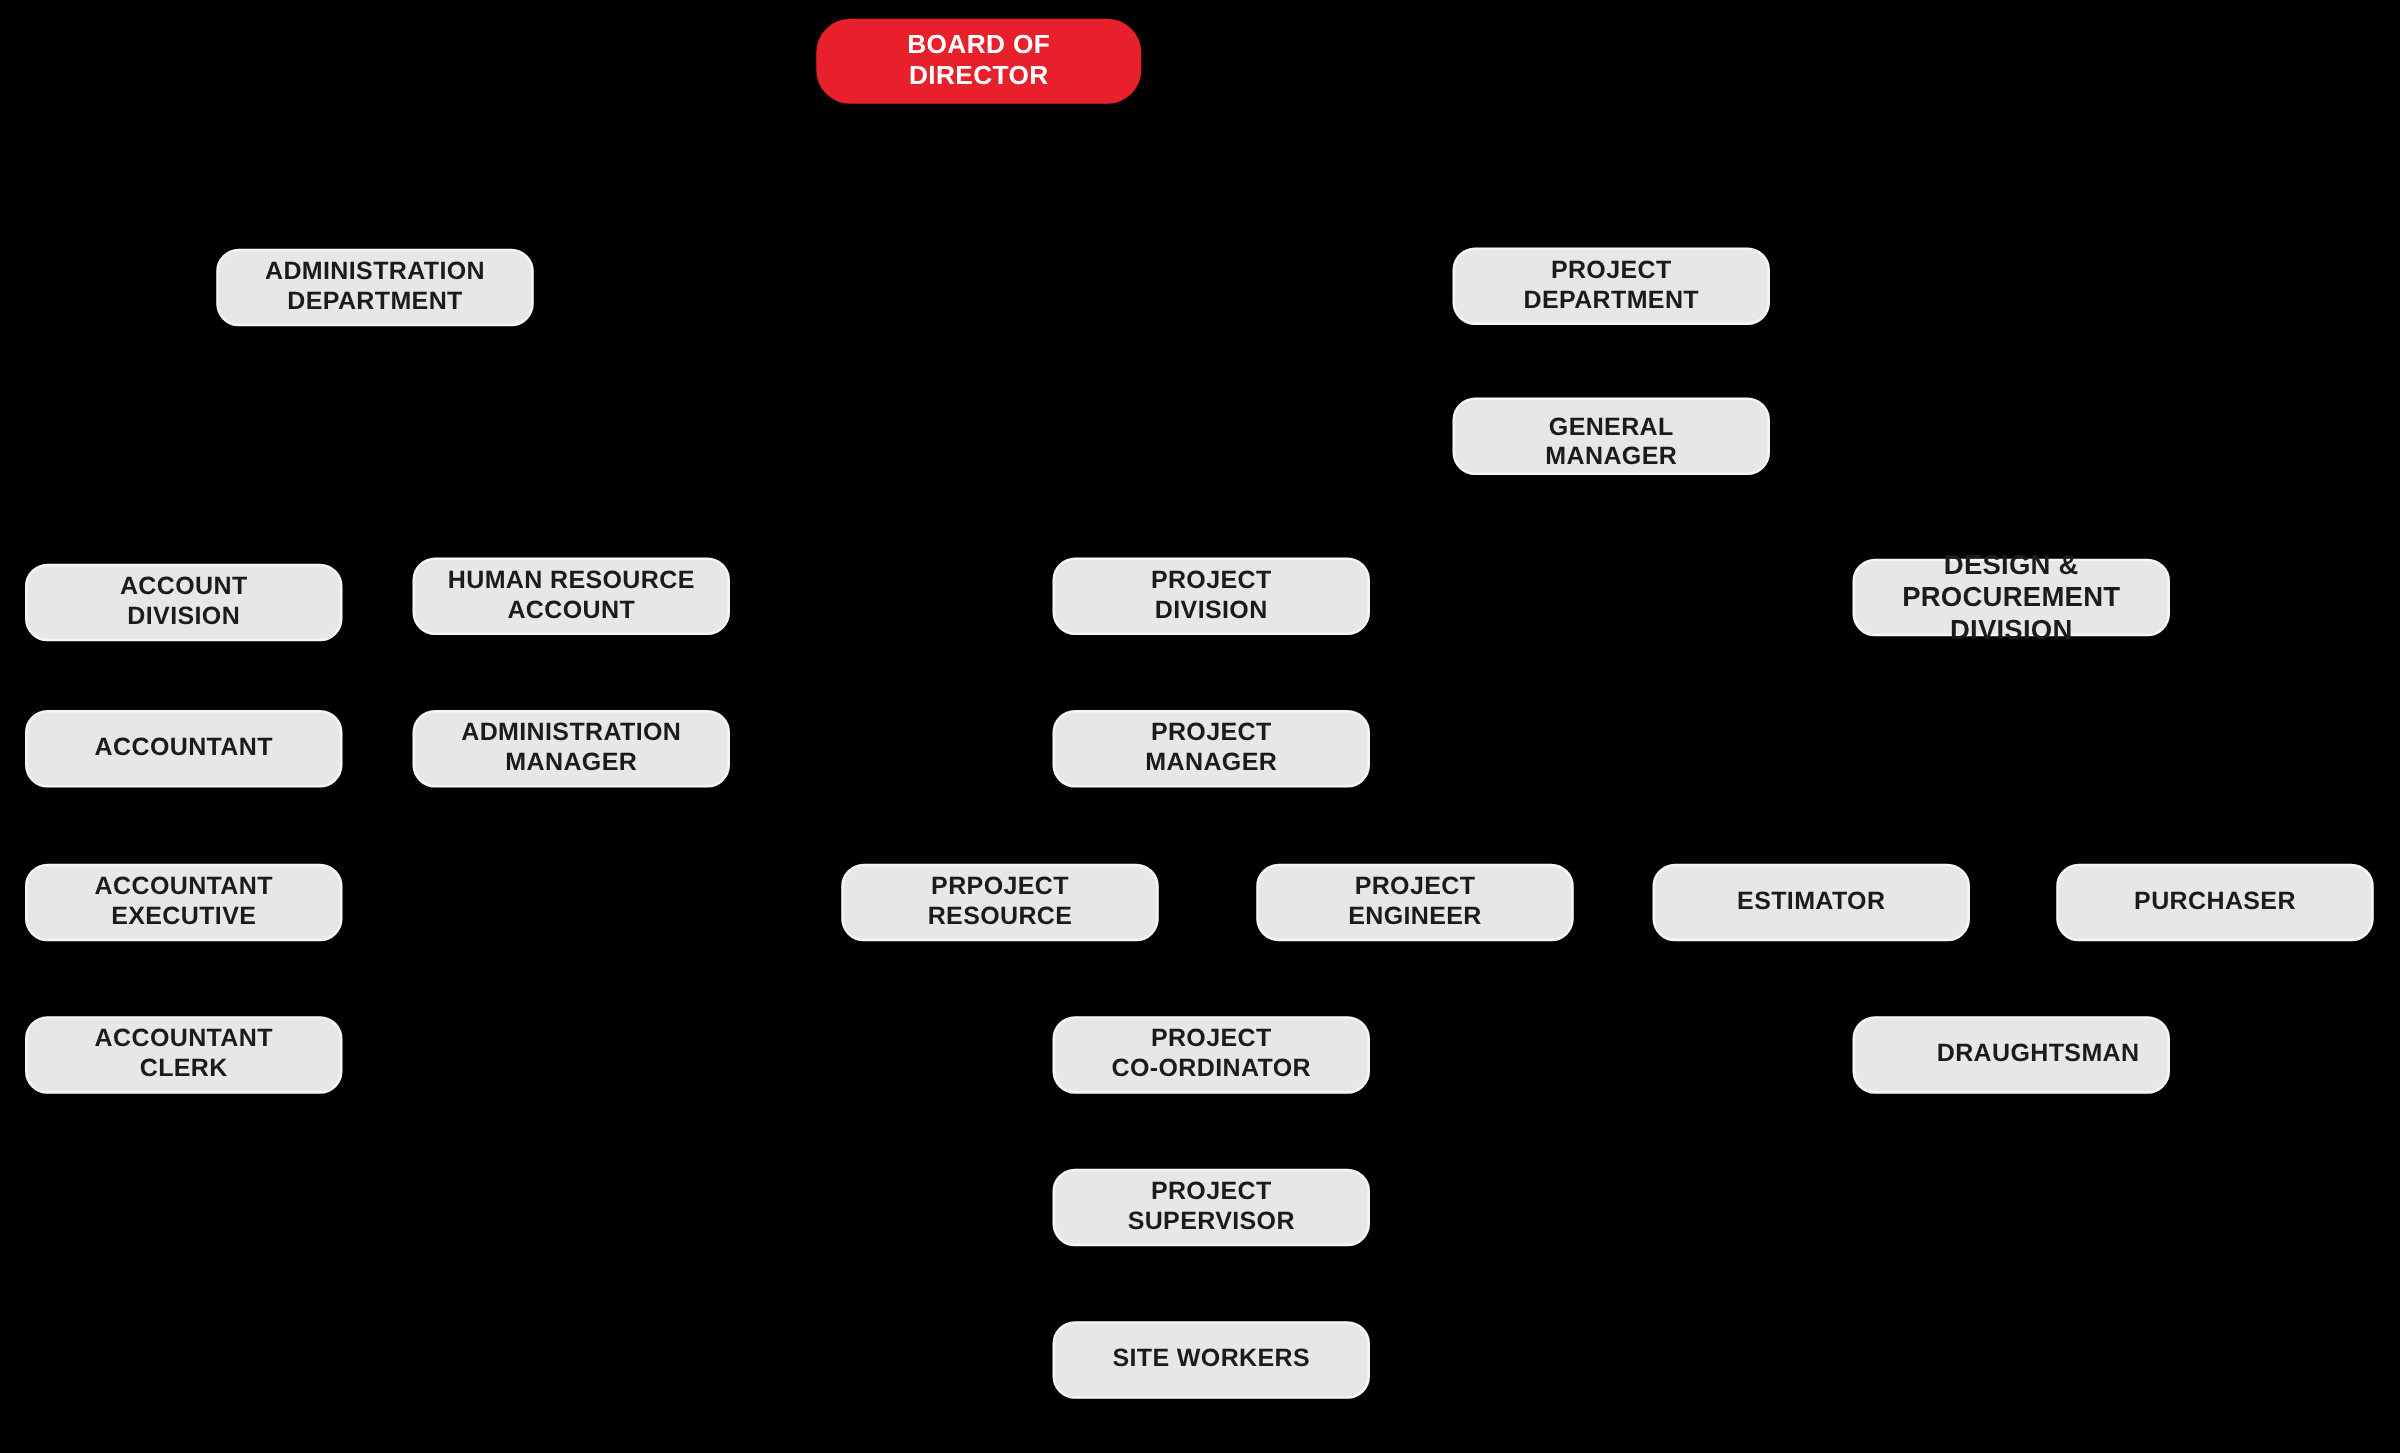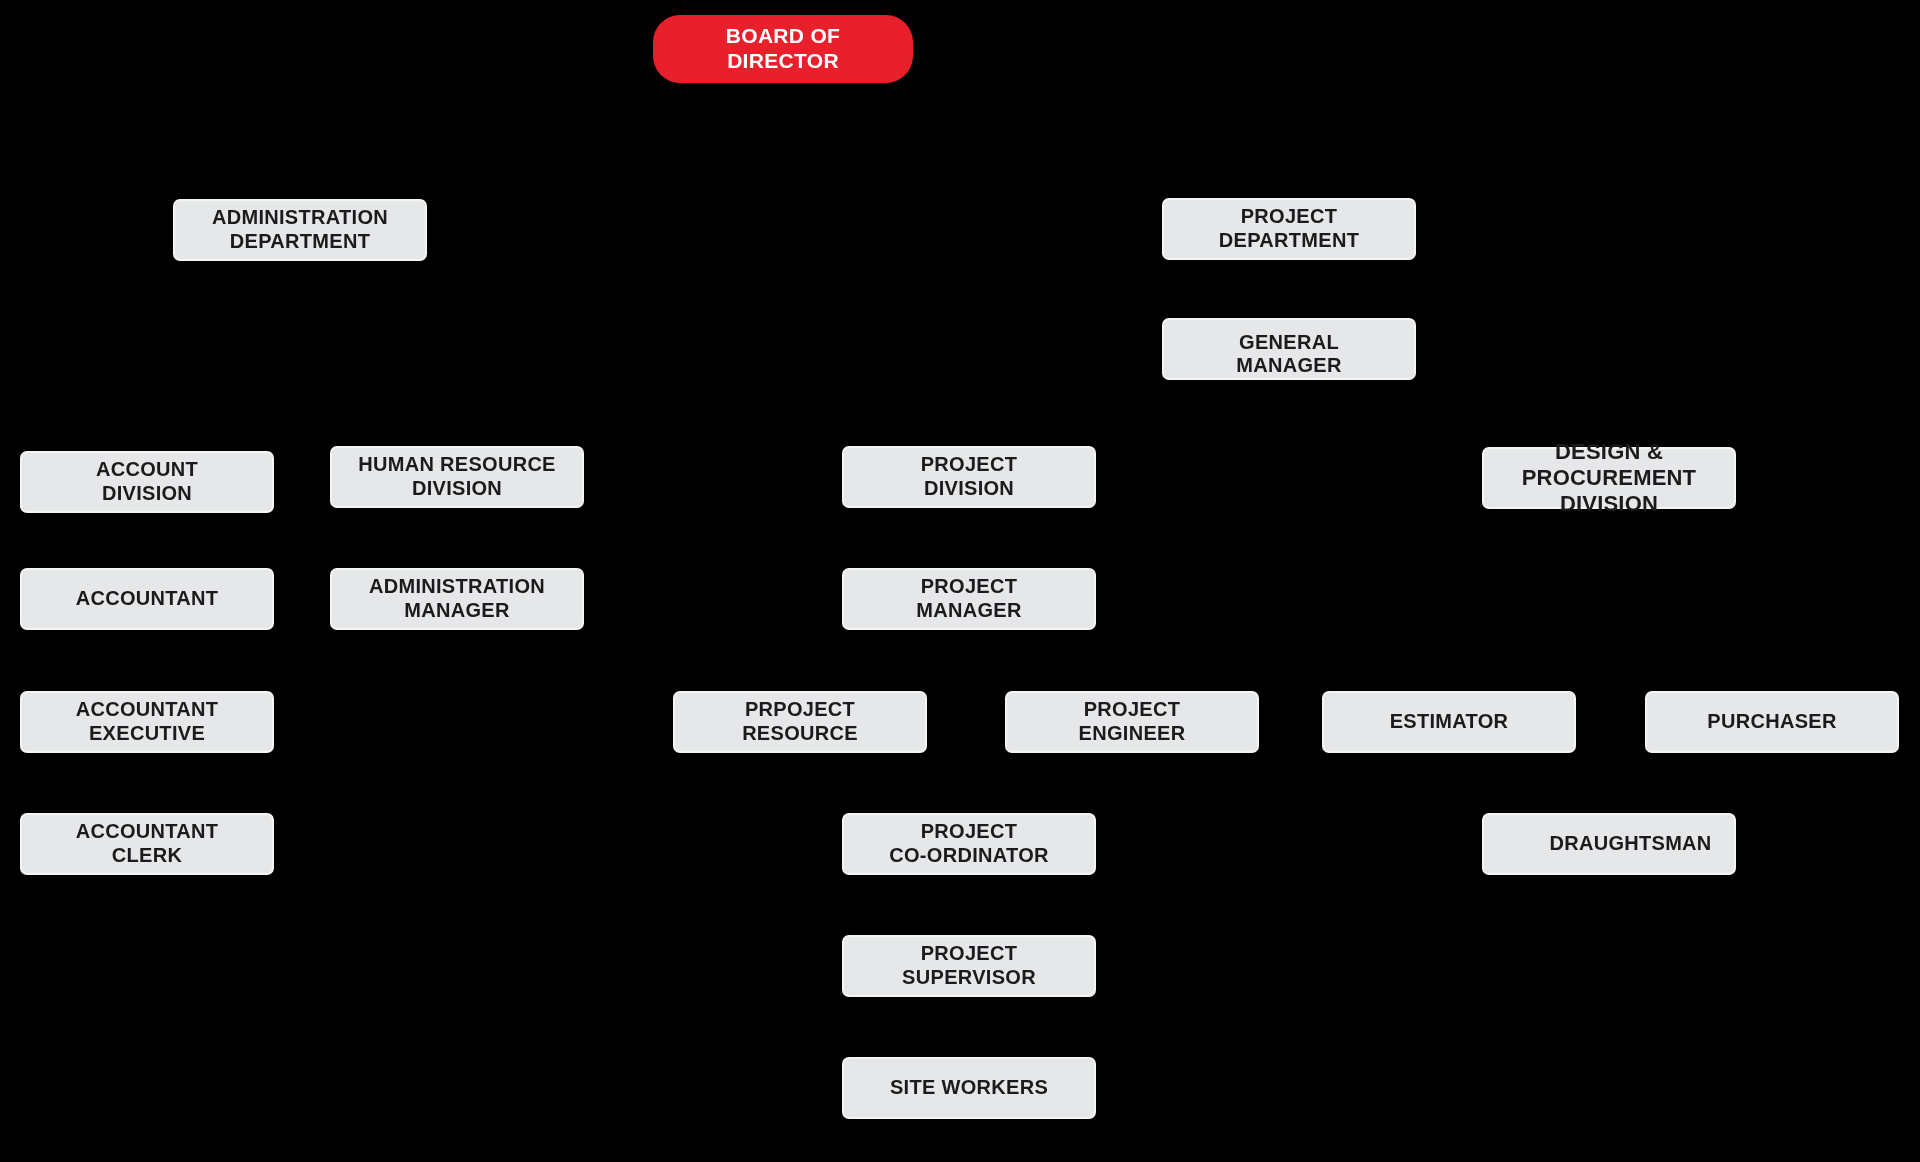--- a/index.html
+++ b/index.html
@@ -18,21 +18,21 @@
     font-family:"Liberation Sans", sans-serif;
     position:relative;
   }
   .stage{position:absolute;left:0;top:0;width:1920px;height:1018px;}
   .node{
     position:absolute;
     width:254px;
     height:62px;
     background:var(--node-fill);
     border:2px solid var(--node-border);
-    border-radius:7px;
+    border-radius:18px;
     display:flex;
     align-items:center;
     justify-content:center;
   }
   .node .label{
     display:block;
     text-align:center;
     white-space:pre-line;
     font-weight:bold;
     font-size:20px;
@@ -100,21 +100,21 @@
 MANAGER</span>
   </div>
 
   <div class="node" id="account-division">
     <span class="label">ACCOUNT
 DIVISION</span>
   </div>
 
   <div class="node" id="hr-division">
     <span class="label">HUMAN RESOURCE
-DIVISION</span>
+ACCOUNT</span>
   </div>
 
   <div class="node" id="project-division">
     <span class="label">PROJECT
 DIVISION</span>
   </div>
 
   <div class="node tight" id="design-division">
     <span class="label">DESIGN &amp; PROCUREMENT
 DIVISION</span>

